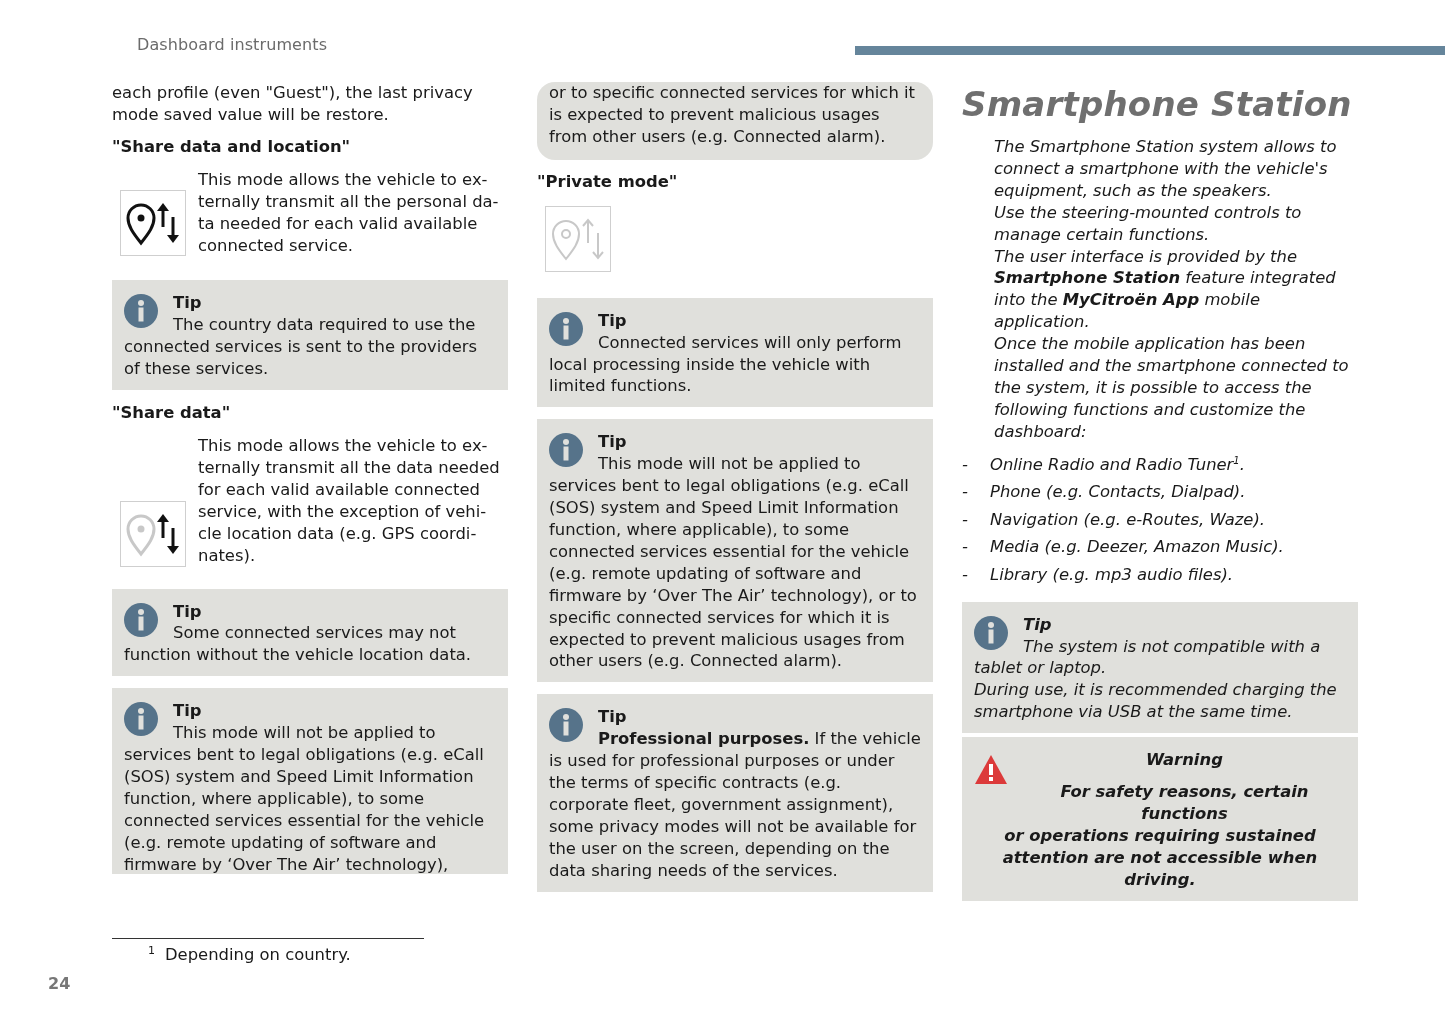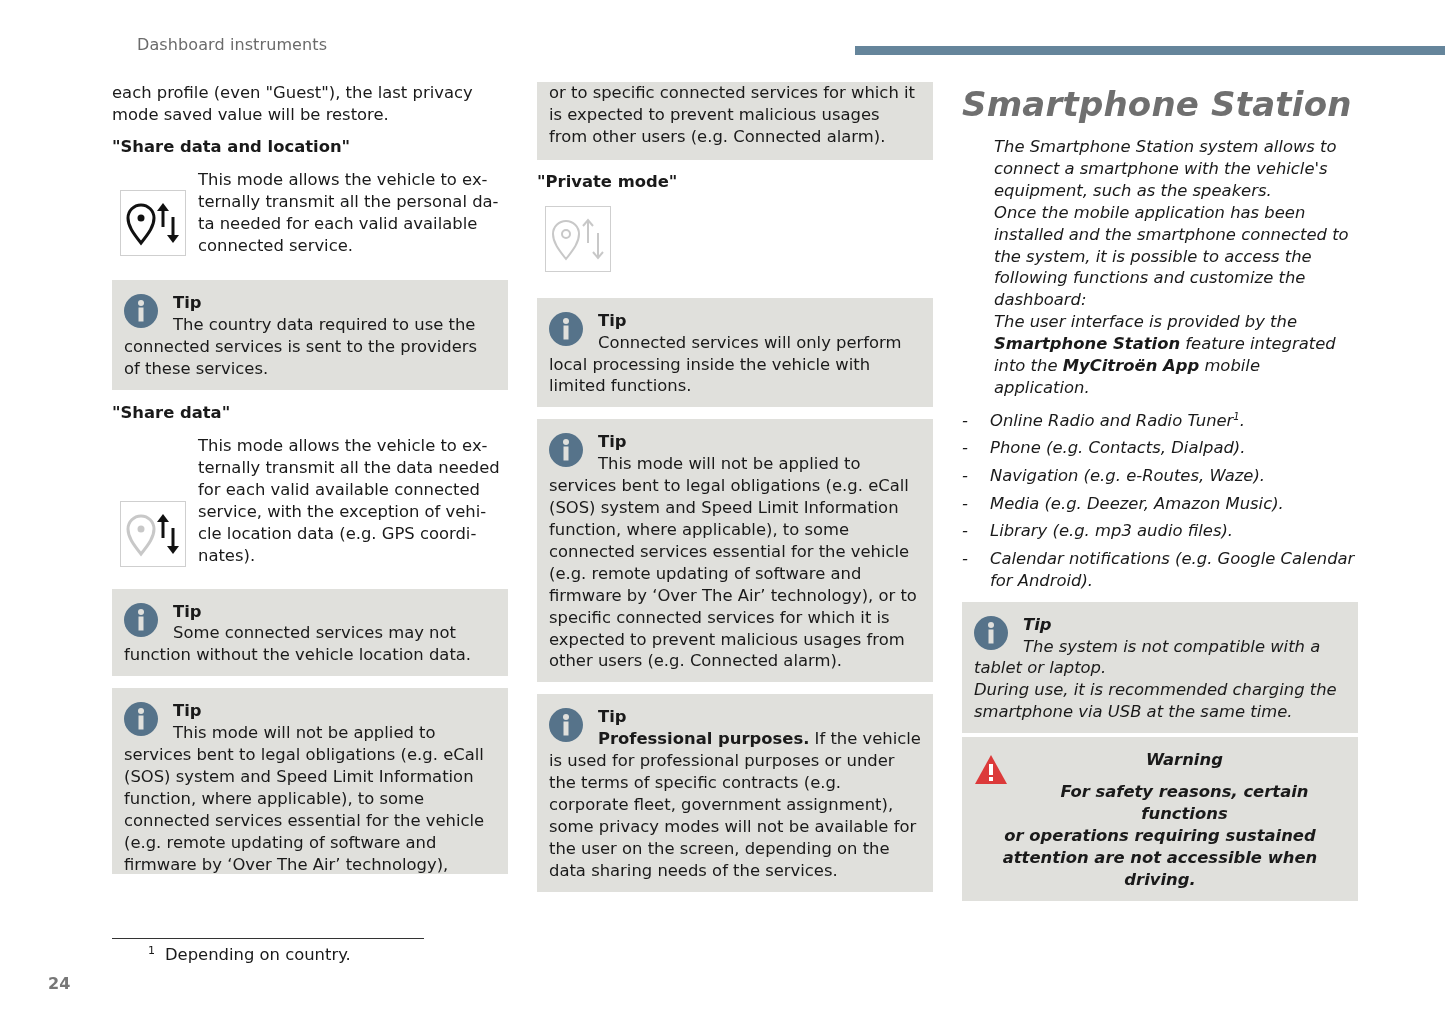--- a/index.html
+++ b/index.html
@@ -18,21 +18,21 @@
   .sub-heading { font-size: 16.4px; font-weight: bold; line-height: 22px; }
 
   .mode-row { display: flex; align-items: flex-end; }
   .mode-icon { width: 66px; height: 66px; border: 1px solid #cfcfcf; flex: 0 0 66px; display: flex; align-items: center; justify-content: center; margin-left: 8px; margin-top: 0px; background: #fff; }
   .mode-text { margin-left: 12px; font-size: 16.4px; line-height: 21.9px; margin-top: -2px; }
 
   .box { background: #e0e0dc; border-radius: 0; padding: 12px 12px 10px 12px; font-size: 16.4px; line-height: 21.9px; position: relative; }
   .box .title { font-weight: bold; padding-left: 49px; line-height: 21.9px; }
   .box .first { padding-left: 49px; }
   .box .icon { position: absolute; left: 12px; top: 14px; width: 34px; height: 34px; }
-  .box.cut-top { border-top-left-radius: 0; border-top-right-radius: 0; padding-top: 0; }
+  .box.cut-top { border-top-left-radius: 0; border-top-right-radius: 0; padding-top: 0; border-radius: 18px; }
   .box.cut-bottom { border-bottom-left-radius: 0; border-bottom-right-radius: 0; padding-bottom: 0; }
 
   .bullet-list { list-style: none; font-size: 16.4px; line-height: 27.6px; }
   .bullet-list li { position: relative; padding-left: 28px; }
   .bullet-list li .dash { position: absolute; left: 0; top: 0; }
   .bullet-list li.two-line { line-height: 21.9px; padding-top: 3px; }
   sup { font-size: 10px; vertical-align: super; line-height: 0; }
 
   .section-title { font-size: 34px; color: #6f6f6f; line-height: 40px; margin-top: 2px; letter-spacing: 0.2px; }
 
@@ -169,33 +169,34 @@
     <div class="first"><b>Professional purposes.</b><span> If the vehicle</span></div>
     <div>is used for professional purposes or under the terms of specific contracts (e.g. corporate fleet, government assignment), some privacy modes will not be available for the user on the screen, depending on the data sharing needs of the services.</div>
   </div>
 </div>
 
 <div class="col col3">
   <h1 class="section-title">Smartphone Station</h1>
 
   <div style="margin-top:12px;margin-left:32px;">
     <p class="body">The Smartphone Station system allows to connect a smartphone with the vehicle's equipment, such as the speakers.</p>
-    <p class="body">Once the mobile application has been installed and the smartphone connected to the system, it is possible to access the following functions and customize the dashboard:</p>
+    <p class="body">Use the steering-mounted controls to manage certain functions.</p>
     <p class="body">
       <span>The user interface is provided by the </span><b>Smartphone Station</b><span> feature integrated into the </span><b>MyCitroën App</b><span> mobile application.</span>
     </p>
+    <p class="body">Once the mobile application has been installed and the smartphone connected to the system, it is possible to access the following functions and customize the dashboard:</p>
   </div>
 
   <ul class="bullet-list" style="margin-top:8px;">
     <li><span class="dash">-</span><span>Online Radio and Radio Tuner</span><sup>1</sup><span>.</span></li>
     <li><span class="dash">-</span><span>Phone (e.g. Contacts, Dialpad).</span></li>
     <li><span class="dash">-</span><span>Navigation (e.g. e-Routes, Waze).</span></li>
     <li><span class="dash">-</span><span>Media (e.g. Deezer, Amazon Music).</span></li>
     <li><span class="dash">-</span><span>Library (e.g. mp3 audio files).</span></li>
-    <li class="two-line"><span class="dash" style="top:3px;">-</span><span>Calendar notifications (e.g. Google Calendar for Android).</span></li>
+    <li class="two-line"><span class="dash" style="top:3px;">-</span></li>
   </ul>
 
   <div class="box" style="margin-top:10px;">
     <svg class="icon" viewBox="0 0 34 34">
         <circle cx="17" cy="17" r="17" fill="#56738a"></circle>
         <circle cx="17" cy="9" r="3" fill="#e0e0dc"></circle>
         <rect x="14.5" y="13.5" width="5" height="14" fill="#e0e0dc"></rect>
       </svg>
     <div class="title">Tip</div>
     <div class="first">The system is not compatible with a</div>

